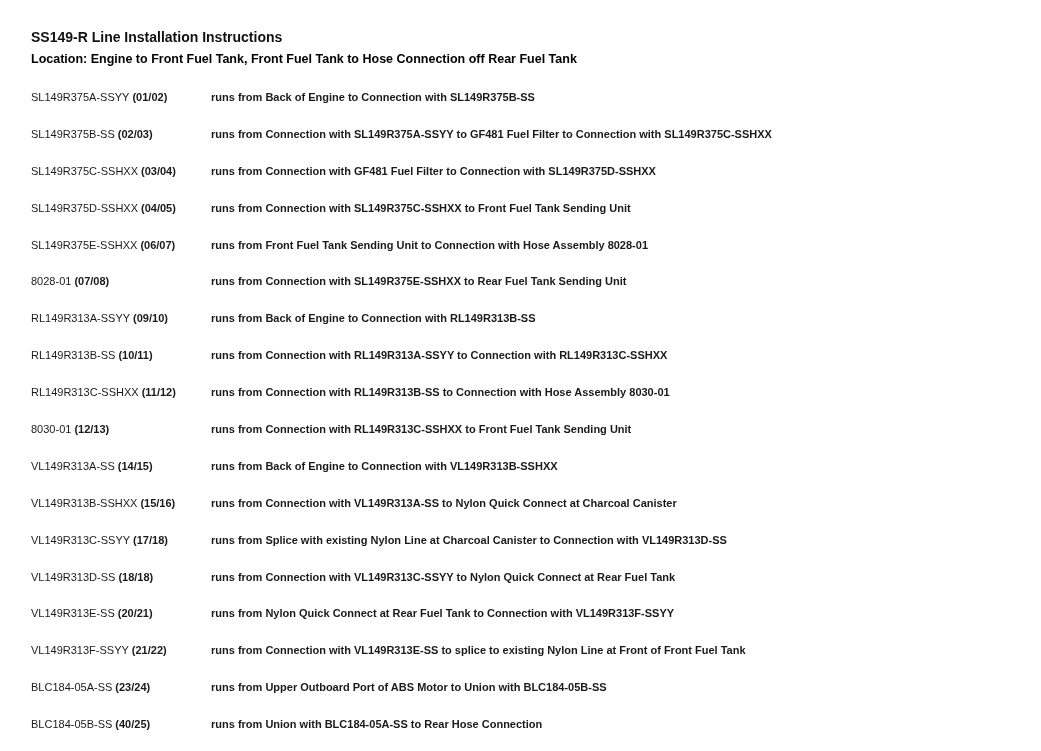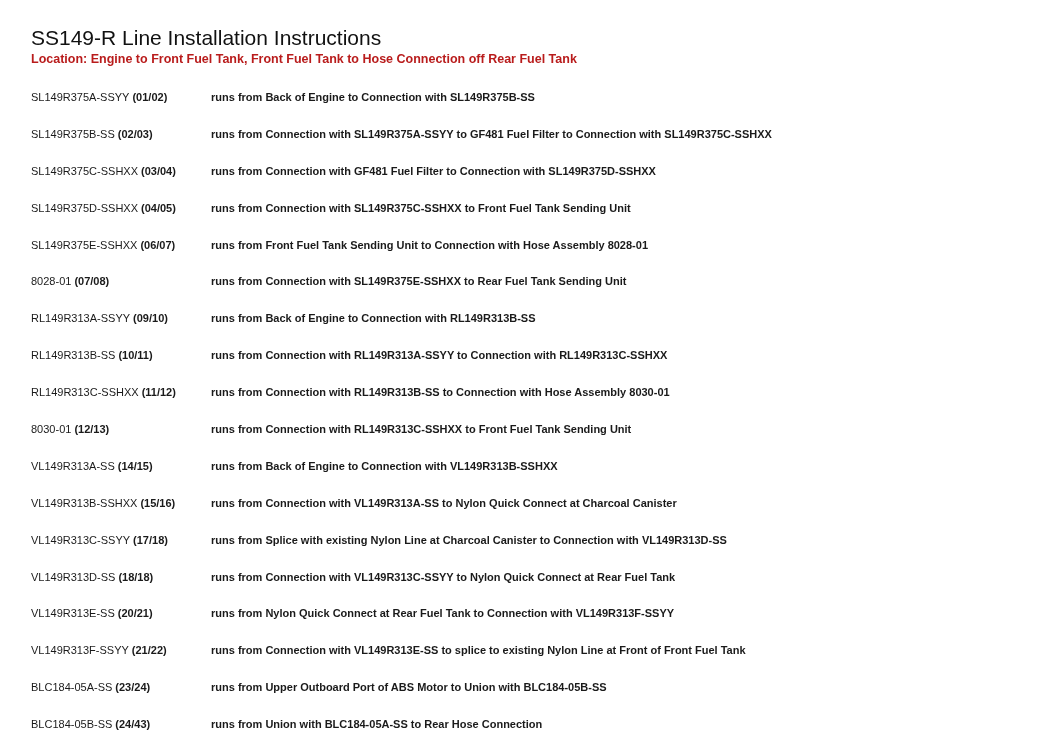--- a/index.html
+++ b/index.html
@@ -15,31 +15,31 @@
     color: #1a1a1a;
   }
   .page {
     box-sizing: border-box;
     width: 1041px;
     height: 751px;
     padding: 26px 20px 0 31px;
   }
   .title {
     margin: 0;
-    font-size: 21px;
-    font-weight: 400;
+    font-size: 14px;
+    font-weight: 700;
     line-height: 23px;
     color: #111111;
   }
   .subtitle {
     margin: 1px 0 0 0;
     font-size: 12.5px;
     font-weight: 700;
     line-height: 18px;
-    color: #b91c1c;
+    color: #000000;
   }
   .lines {
     margin-top: 21px;
   }
   .row {
     display: grid;
     grid-template-columns: 180px 1fr;
     align-items: start;
     height: 36.9px;
     font-size: 11px;
@@ -178,18 +178,18 @@
 
   <div class="row">
     <div class="label">
       <span class="part">BLC184-05A-SS</span><span class="ref">(23/24)</span>
     </div>
     <div class="desc">runs from Upper Outboard Port of ABS Motor to Union with BLC184-05B-SS</div>
   </div>
 
   <div class="row">
     <div class="label">
-      <span class="part">BLC184-05B-SS</span><span class="ref">(24/43)</span>
+      <span class="part">BLC184-05B-SS</span><span class="ref">(40/25)</span>
     </div>
     <div class="desc">runs from Union with BLC184-05A-SS to Rear Hose Connection</div>
   </div>
 </div>
 </div>
 
 </body></html>

